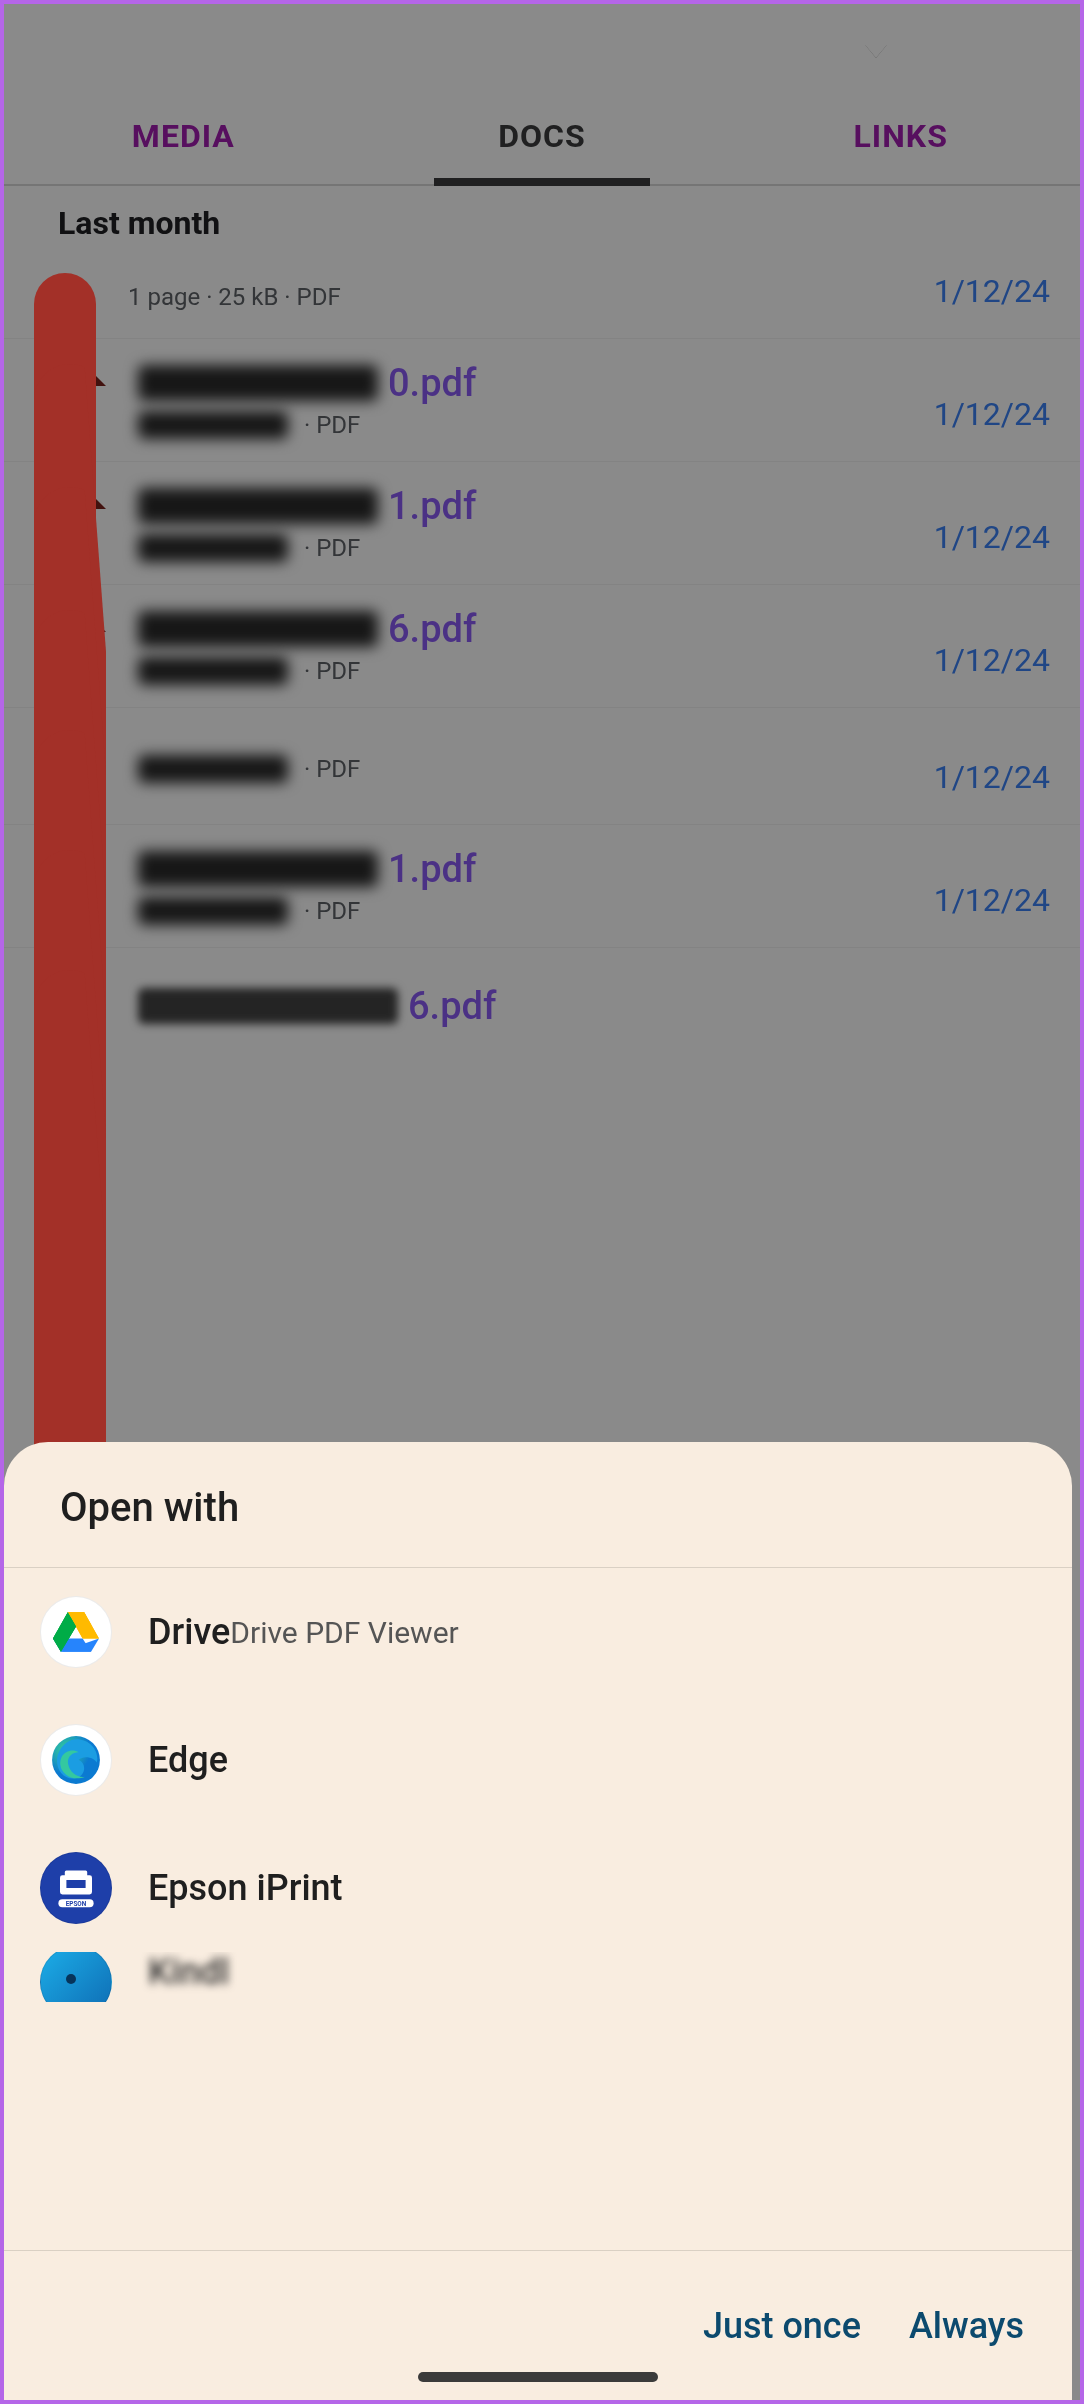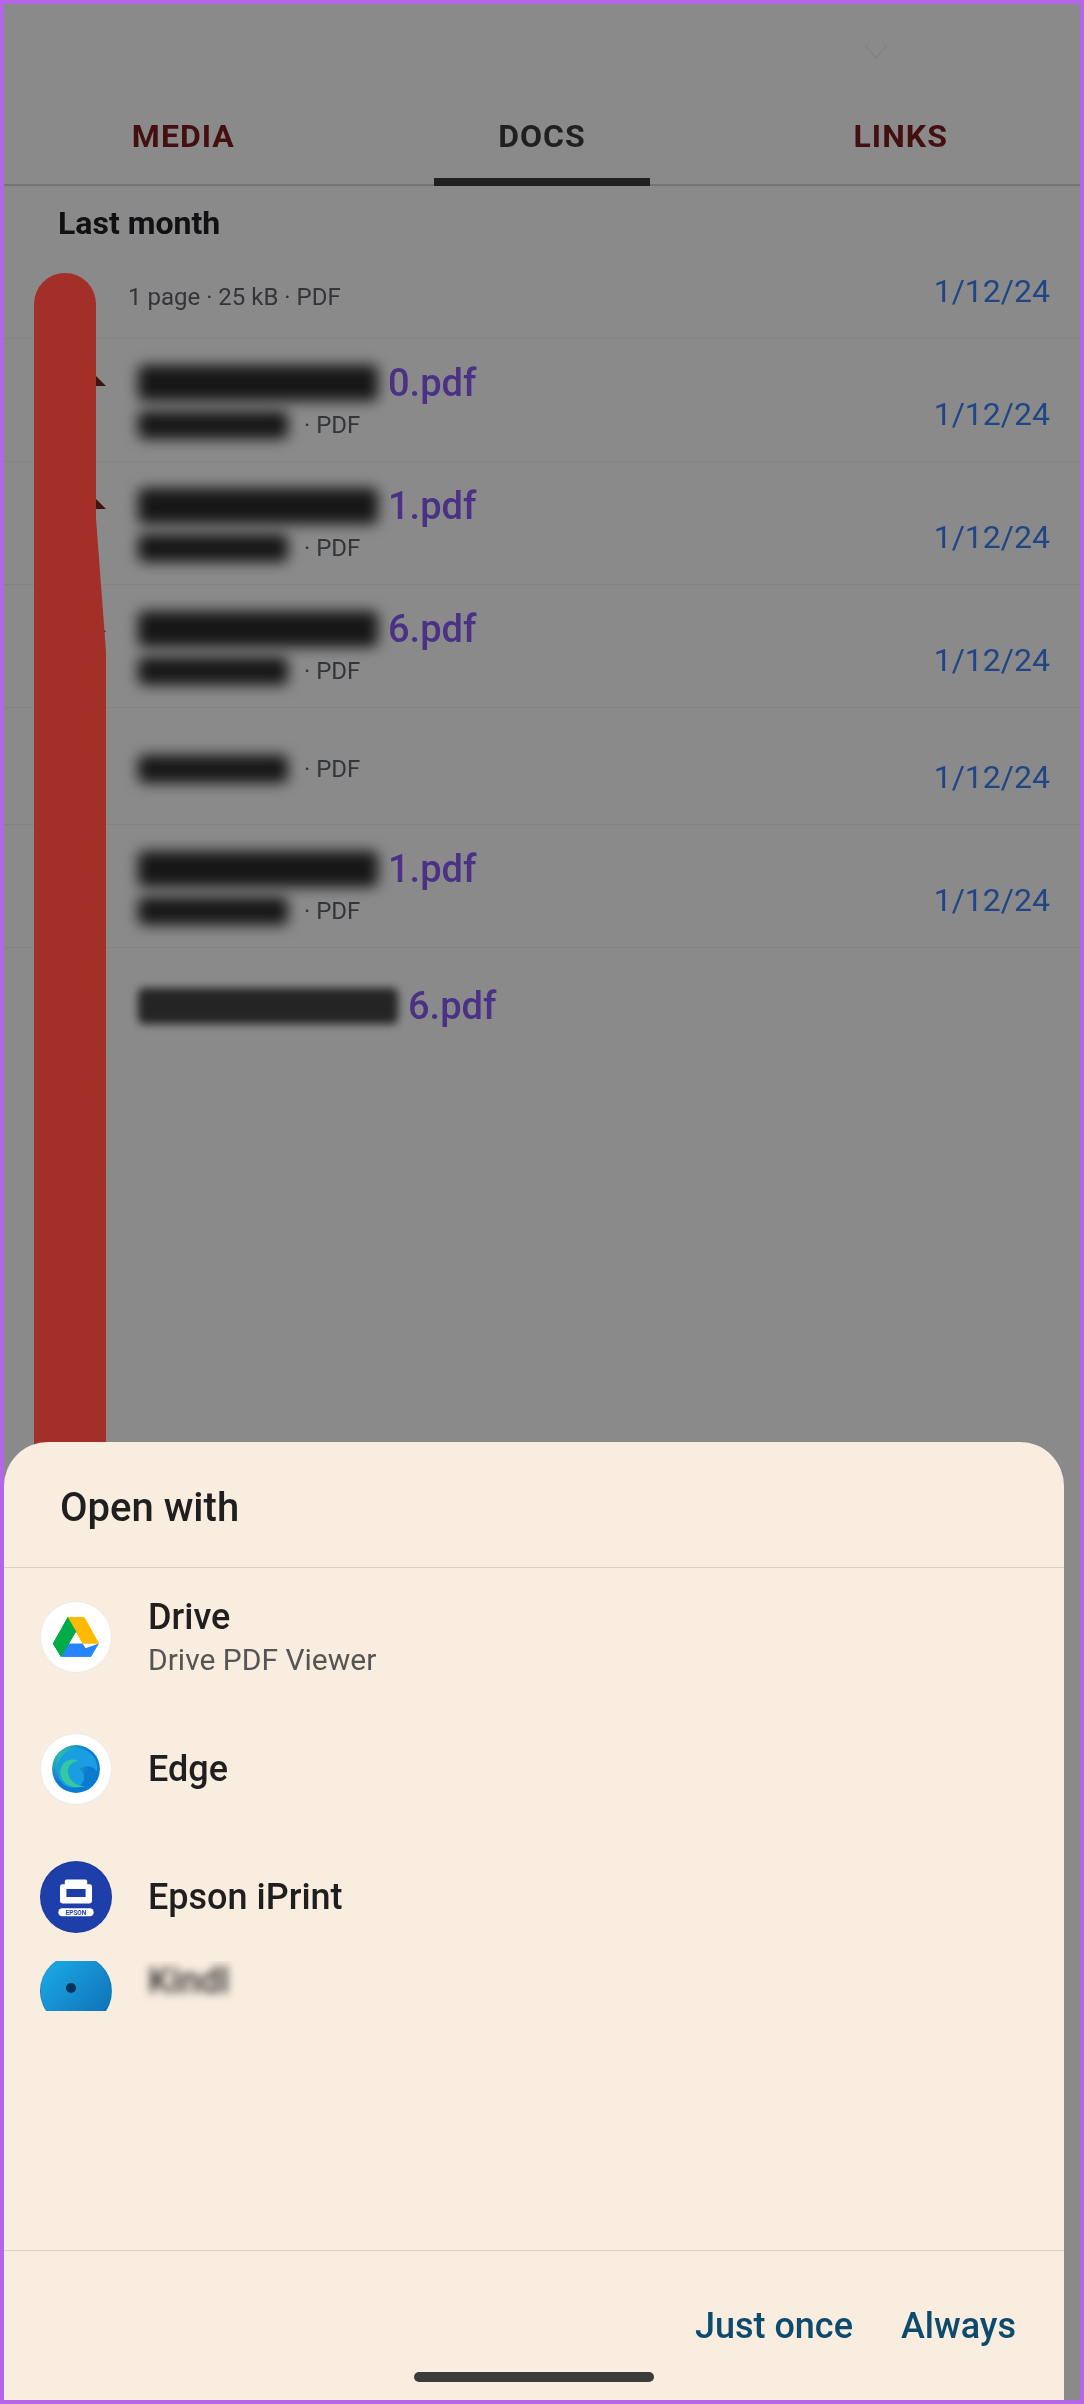--- a/index.html
+++ b/index.html
@@ -23,21 +23,21 @@
   .status-right { display: flex; align-items: center; gap: 10px; font-size: 34px; }
   .status-right svg { display: block; }
   
   .tabs {
     display: flex; height: 98px;
     border-bottom: 2px solid rgba(0,0,0,0.15);
   }
   .tab {
     flex: 1; display: flex; align-items: center; justify-content: center;
     font-size: 32px; font-weight: 700; letter-spacing: 1px;
-    color: #7f1d1d;
+    color: #a21caf;
     position: relative;
   }
   .tab.active { color: #3b3c3d; }
   .tab.active::after {
     content: ""; position: absolute; left: 20%; right: 20%; bottom: -2px; height: 8px;
     background: #3b3c3d;
   }
   
   .section-header { font-size: 32px; font-weight: 700; color: #202124; padding: 18px 30px 8px; margin-left: 24px; }
   
@@ -81,21 +81,21 @@
   .page-stack { position:relative; width:100%; height:100%; }
   .underlay { position:absolute; inset:0; background:#fff; }
   .overlay-scrim { position:absolute; inset:0; background:rgba(0,0,0,0.46); }
 
   
   .statusbar { color:#fff; }
   .status-right { color:#fff; }
 
   
   .sheet {
-    position: absolute; left:0; right:16px; bottom:0;
+    position: absolute; left:0; right:8px; bottom:0;
     height: 958px;
     background: #f9ede0;
     border-top-left-radius: 44px; border-top-right-radius: 44px;
     display:flex; flex-direction:column;
     z-index: 5;
   }
   .sheet-header {
     padding: 42px 56px 36px;
     font-size: 40px; font-weight: 500; color:#1f1f1f;
     border-bottom: 1px solid rgba(0,0,0,0.12);
@@ -104,21 +104,21 @@
   .app-row {
     display:flex; align-items:center; gap: 36px;
     padding: 28px 36px;
   }
   .app-icon {
     width: 72px; height:72px; border-radius:50%; background:#fff;
     display:flex; align-items:center; justify-content:center;
     border: 1px solid rgba(0,0,0,0.08);
     flex-shrink:0;
   }
-  .app-labels { display:flex; flex-direction:column; }
+  .app-labels { display:flex; }
   .app-name { font-size: 36px; color:#1f1f1f; font-weight:500;}
   .app-sub { font-size: 30px; color:#555; margin-top:4px;}
   .sheet-actions {
     height: 150px; display:flex; align-items:center; justify-content:flex-end;
     gap: 48px; padding: 0 48px;
     border-top: 1px solid rgba(0,0,0,0.12);
     background:#f9ede0;
   }
   .action-btn { font-size: 36px; color:#0c4a6e; font-weight:500; }
   .nav-handle {

